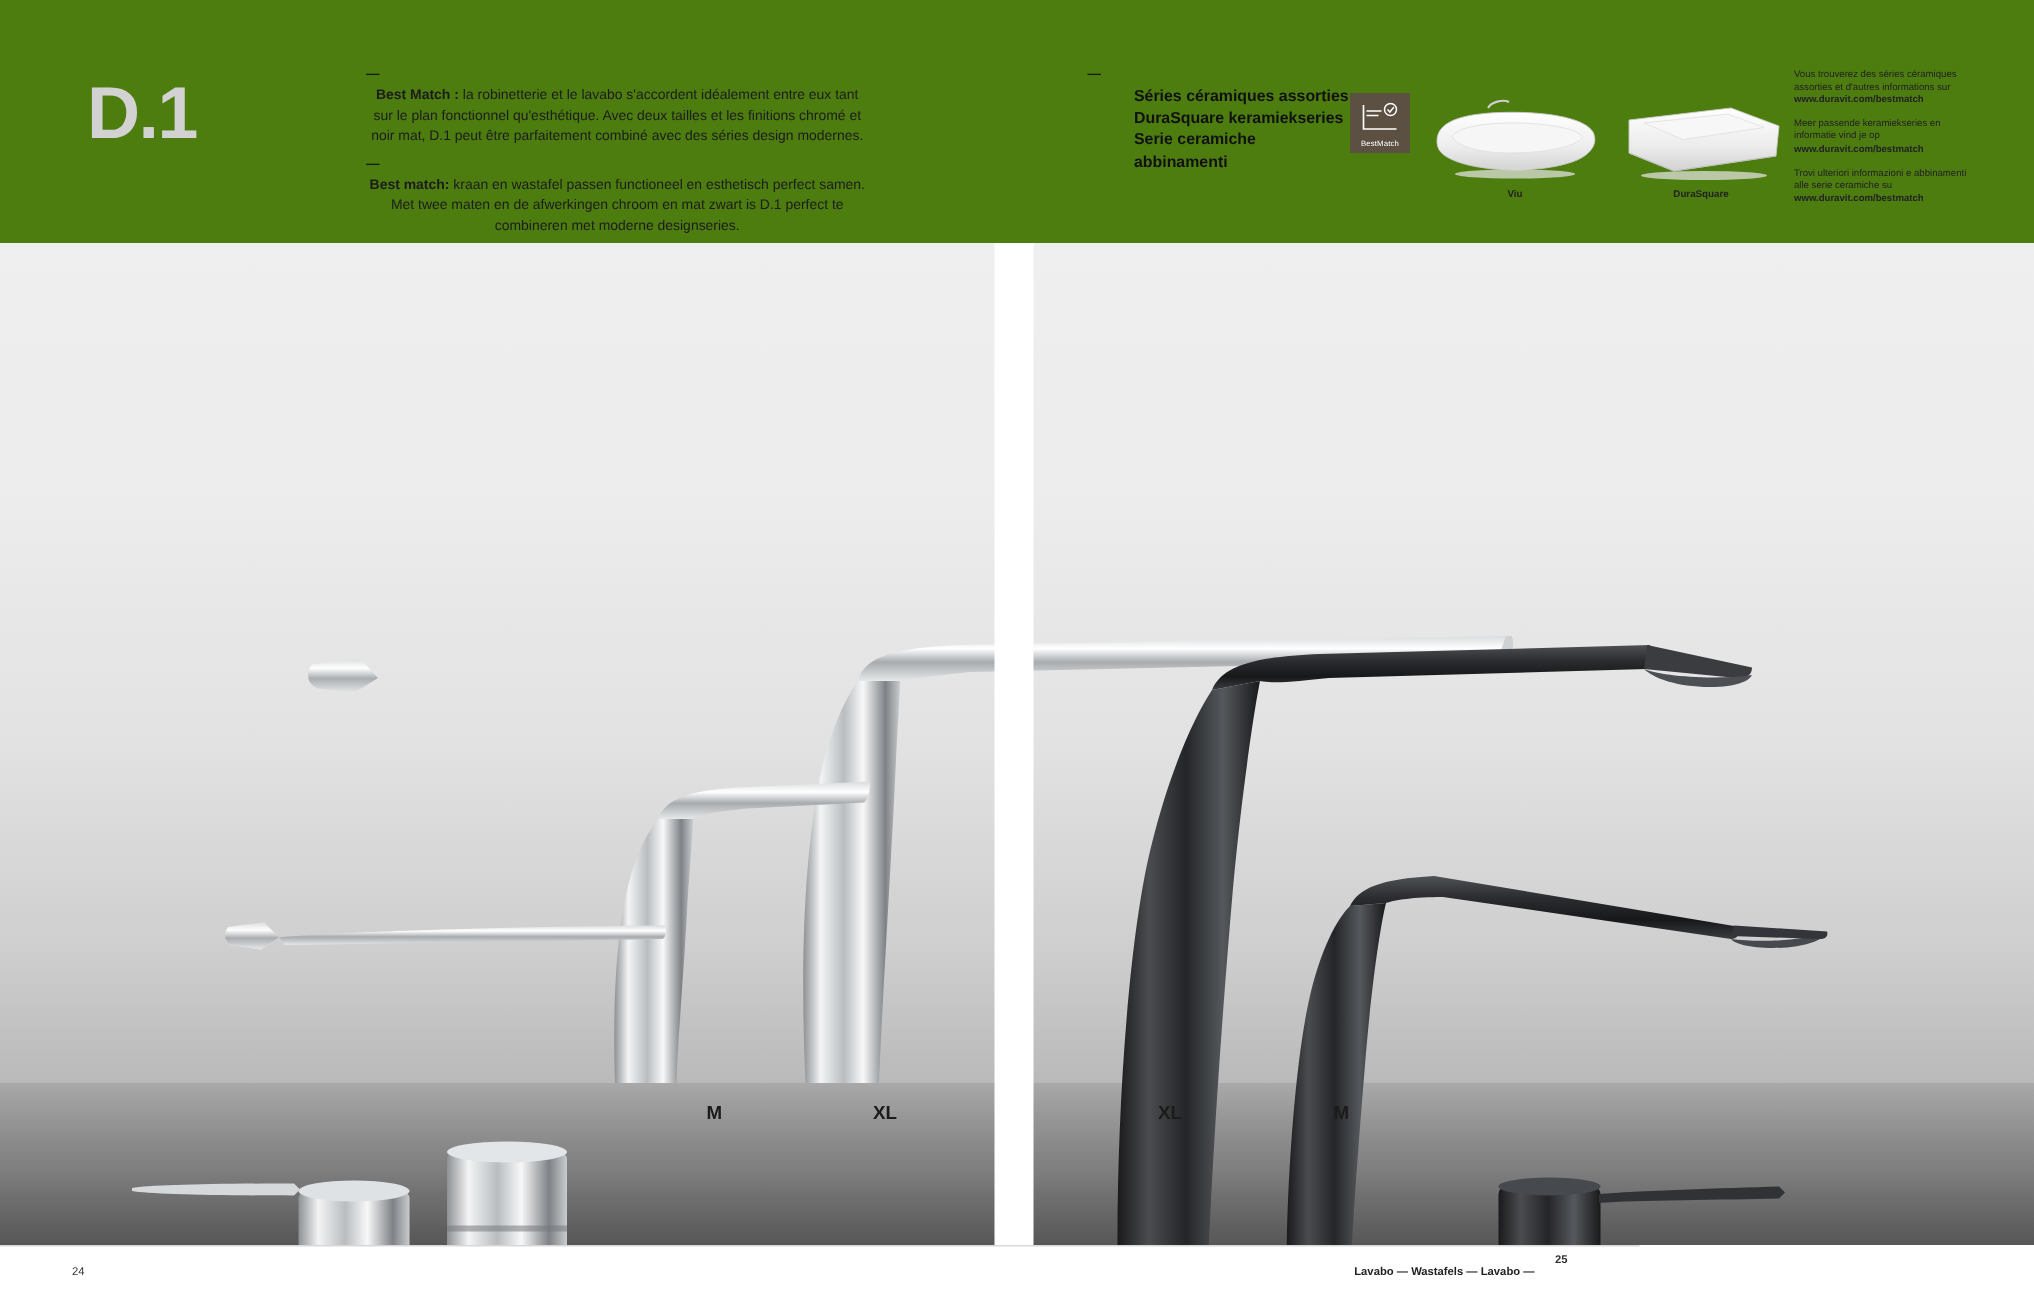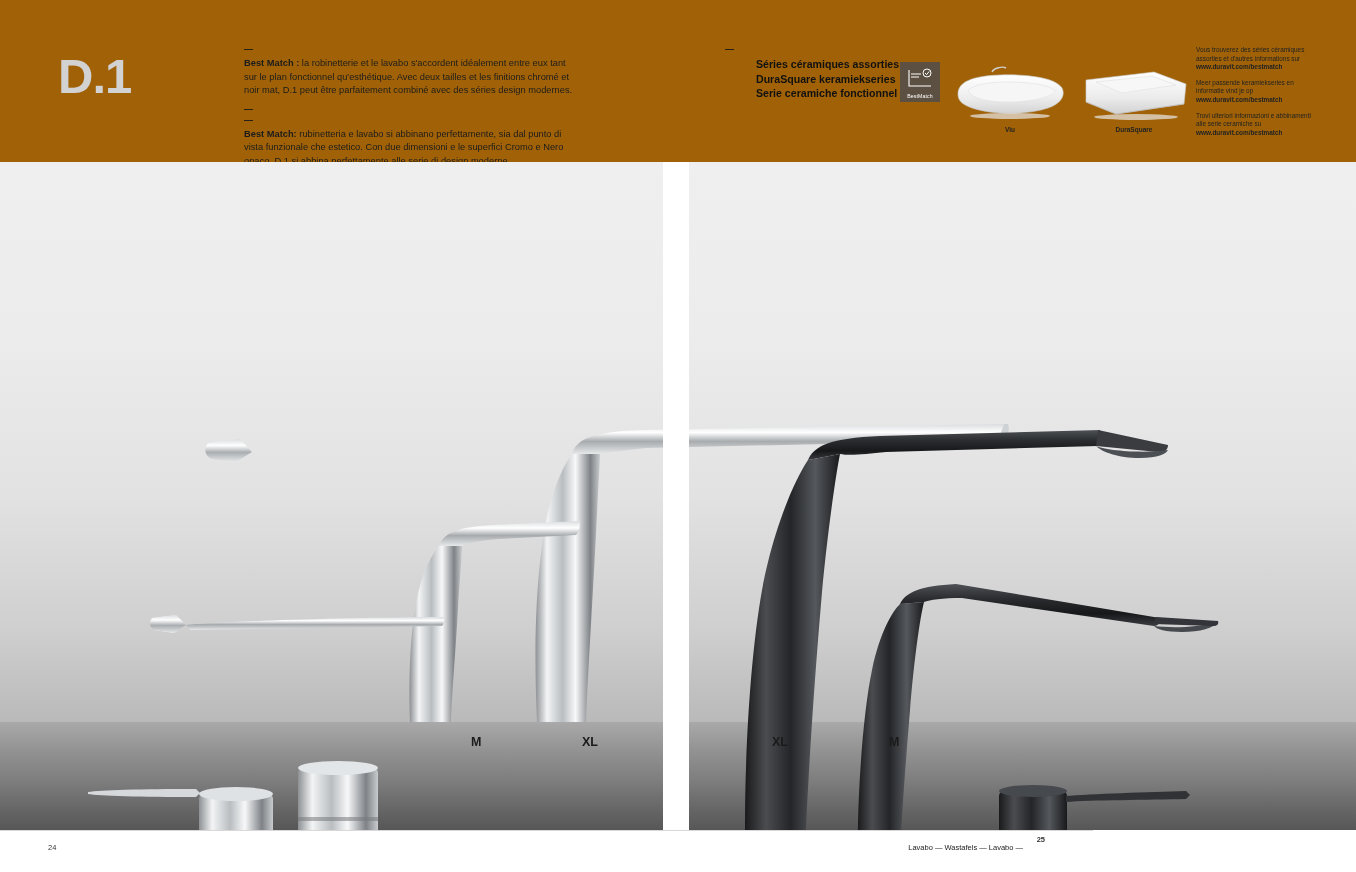--- a/index.html
+++ b/index.html
@@ -11,21 +11,21 @@
   }
   .page {
     position:relative;
     width:1356px; height:872px;
     background:#ffffff;
   }
 
   
   .top-band {
     position:absolute; left:0; top:0; width:1356px; height:162px;
-    background:#a16207;
+    background:#4d7c0f;
   }
 
   
   .series-label {
     position:absolute; left:58px; top:52px;
     font-size:49px; font-weight:bold;
     color:#d2d2d2;
     letter-spacing:-1px;
     line-height:1;
   }
@@ -34,20 +34,21 @@
   .left-col {
     position:absolute; left:244px; top:46px; width:335px;
   }
   .dash {
     font-size:9px; color:#1a1a1a; line-height:6px;
     letter-spacing:0; margin-bottom:5px; font-weight:bold;
   }
   .para {
     font-size:9.3px; line-height:13.6px; color:#1c1c1c;
     margin-bottom:8px;
+    text-align:center;
   }
   .para b { font-weight:bold; }
 
   
   .mid-col {
     position:absolute; left:725px; top:46px; width:175px;
   }
   .mid-head {
     font-size:10.6px; font-weight:bold; color:#111; line-height:14.5px;margin-left:31px;
   }
@@ -116,53 +117,56 @@
   .pg-left {
     position:absolute; left:48px; top:12px;
     font-size:7.5px; color:#333;
   }
   .pg-right {
     position:absolute; right:48px; top:4px;
     font-size:7.5px; color:#333; font-weight:bold;
   }
   .foot-title {
     position:absolute; right:70px; top:12px;
-    font-size:7.5px; color:#222; font-weight:normal;
+    font-size:7.5px; color:#222; font-weight:bold;
     white-space:nowrap;
   }
 </style>
 </head>
 <body>
 
 <div class="page">
 
   <div class="top-band">
 
     <div class="series-label">D.1</div>
 
     <div class="left-col">
 
       <div class="dash">—</div>
       <div class="para">
         <b>Best Match :</b><span> la robinetterie et le lavabo s'accordent idéalement entre eux tant sur le plan fonctionnel qu'esthétique. Avec deux tailles et les finitions chromé et noir mat, D.1 peut être parfaitement combiné avec des séries design modernes.</span>
       </div>
 
       <div class="dash">—</div>
+      <div class="para">
+        <b>Best match:</b><span> kraan en wastafel passen functioneel en esthetisch perfect samen. Met twee maten en de afwerkingen chroom en mat zwart is D.1 perfect te combineren met moderne designseries.</span>
+      </div>
 
       <div class="dash">—</div>
       <div class="para">
         <b>Best Match:</b><span> rubinetteria e lavabo si abbinano perfettamente, sia dal punto di vista funzionale che estetico. Con due dimensioni e le superfici Cromo e Nero opaco, D.1 si abbina perfettamente alle serie di design moderne.</span>
       </div>
     </div>
 
     <div class="mid-col">
       <div class="dash">—</div>
       <div class="mid-head">Séries céramiques assorties</div>
       <div class="mid-head">DuraSquare keramiekseries</div>
-      <div class="mid-head">Serie ceramiche fonctionnel</div>
+      <div class="mid-head">Serie ceramiche abbinamenti</div>
     </div>
 
     <div class="badge">
       <svg class="glyph" viewBox="0 0 26 20">
         <path d="M2 2 L2 18 L24 18" stroke="#ffffff" stroke-width="1.1" fill="none"></path>
         <path d="M4 6 L14 6 M4 9 L12 9" stroke="#ffffff" stroke-width="1" fill="none"></path>
         <circle cx="20" cy="5" r="4" stroke="#ffffff" stroke-width="1" fill="none"></circle>
         <path d="M18 5 L19.6 6.7 L22.2 3.4" stroke="#ffffff" stroke-width="1" fill="none"></path>
       </svg>
       <div class="bm-text">BestMatch</div>

